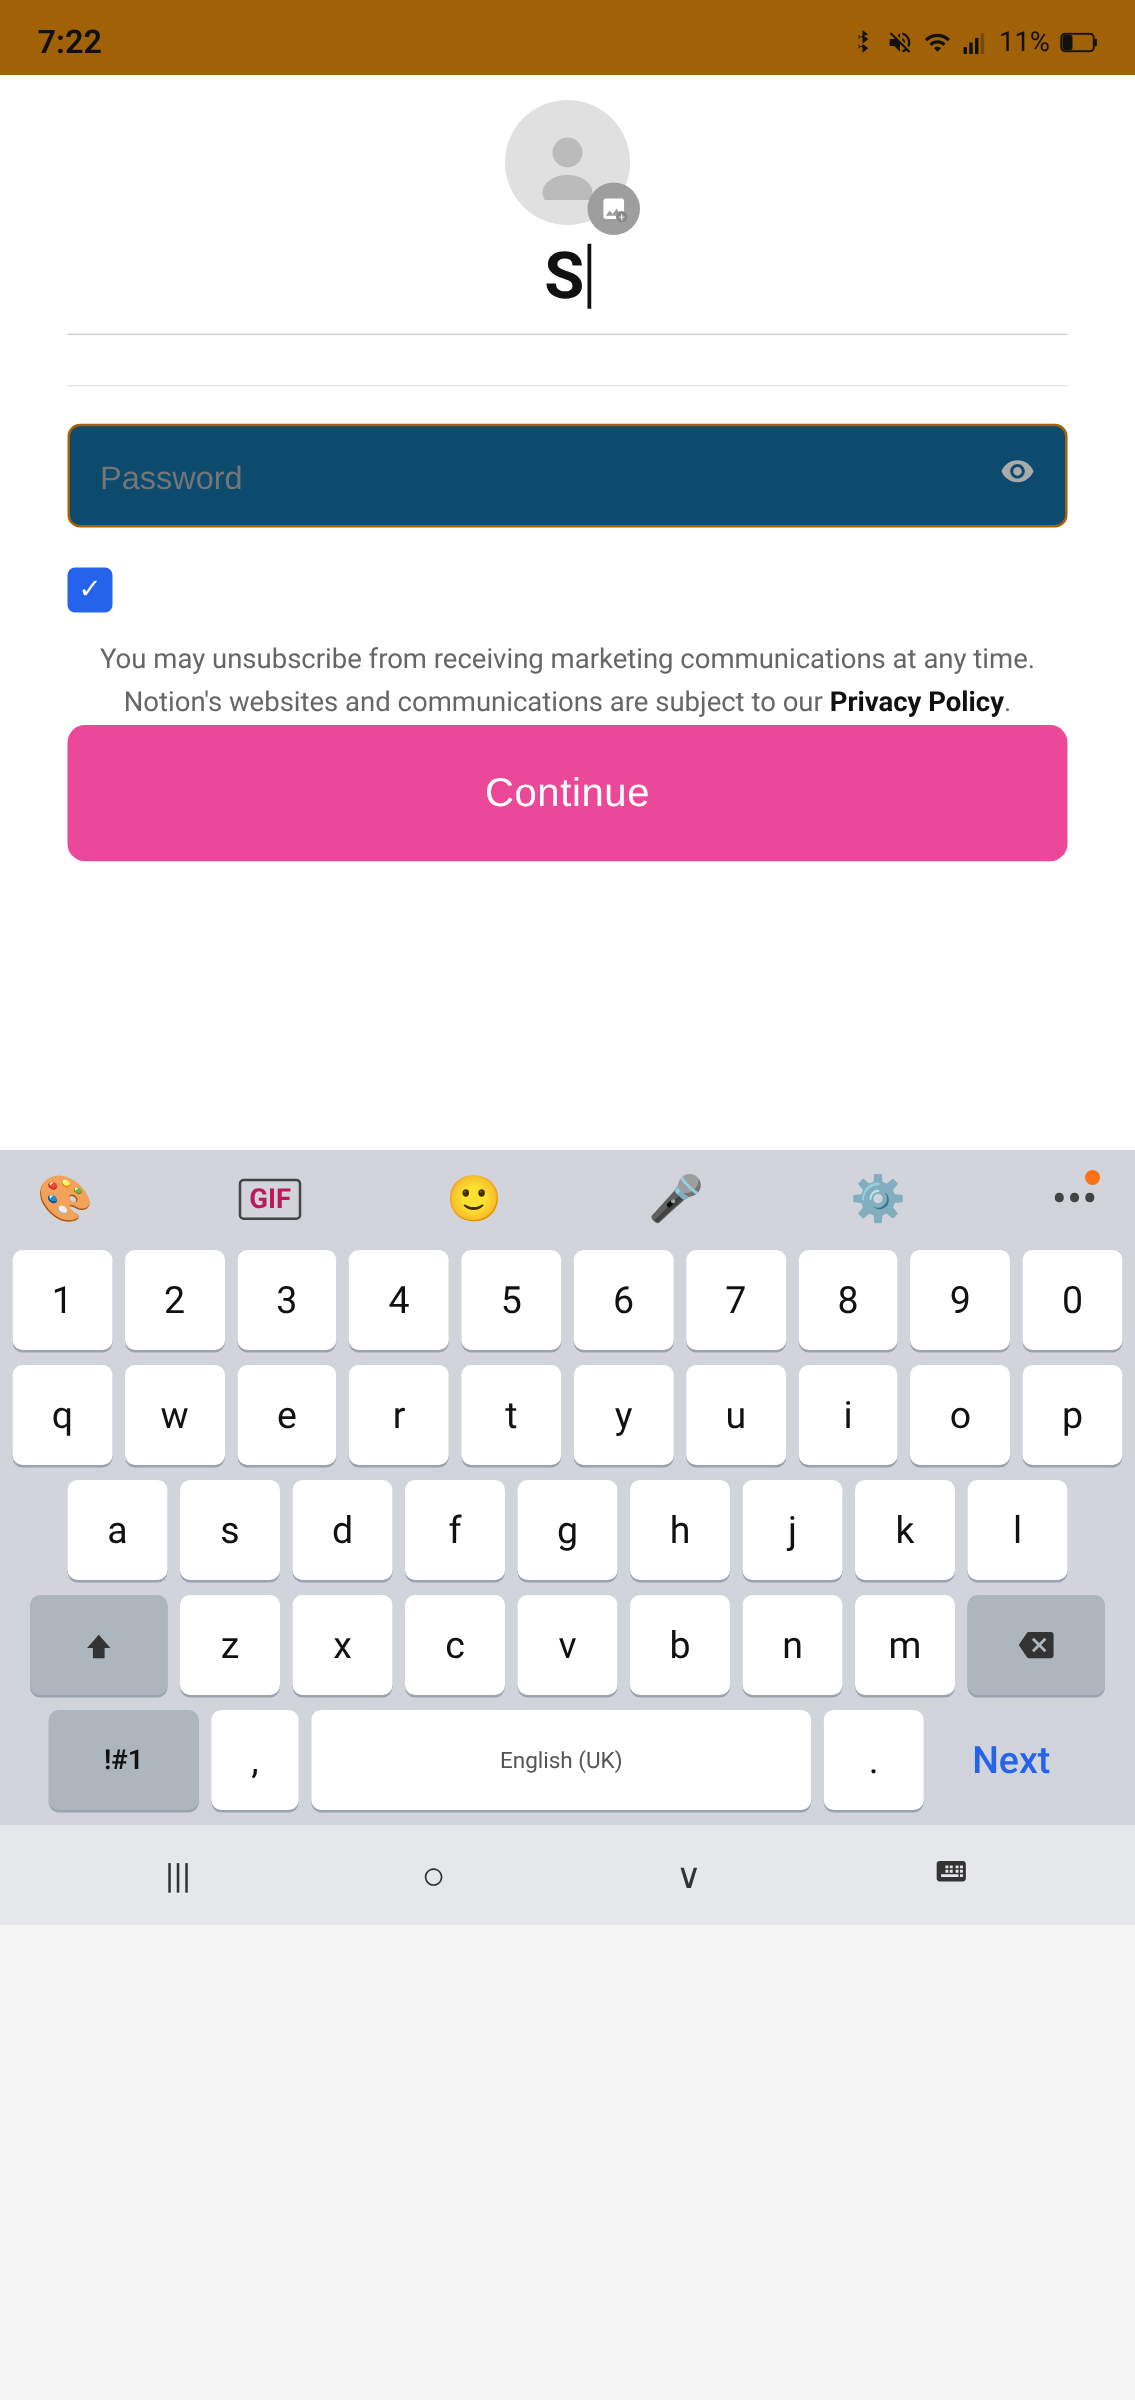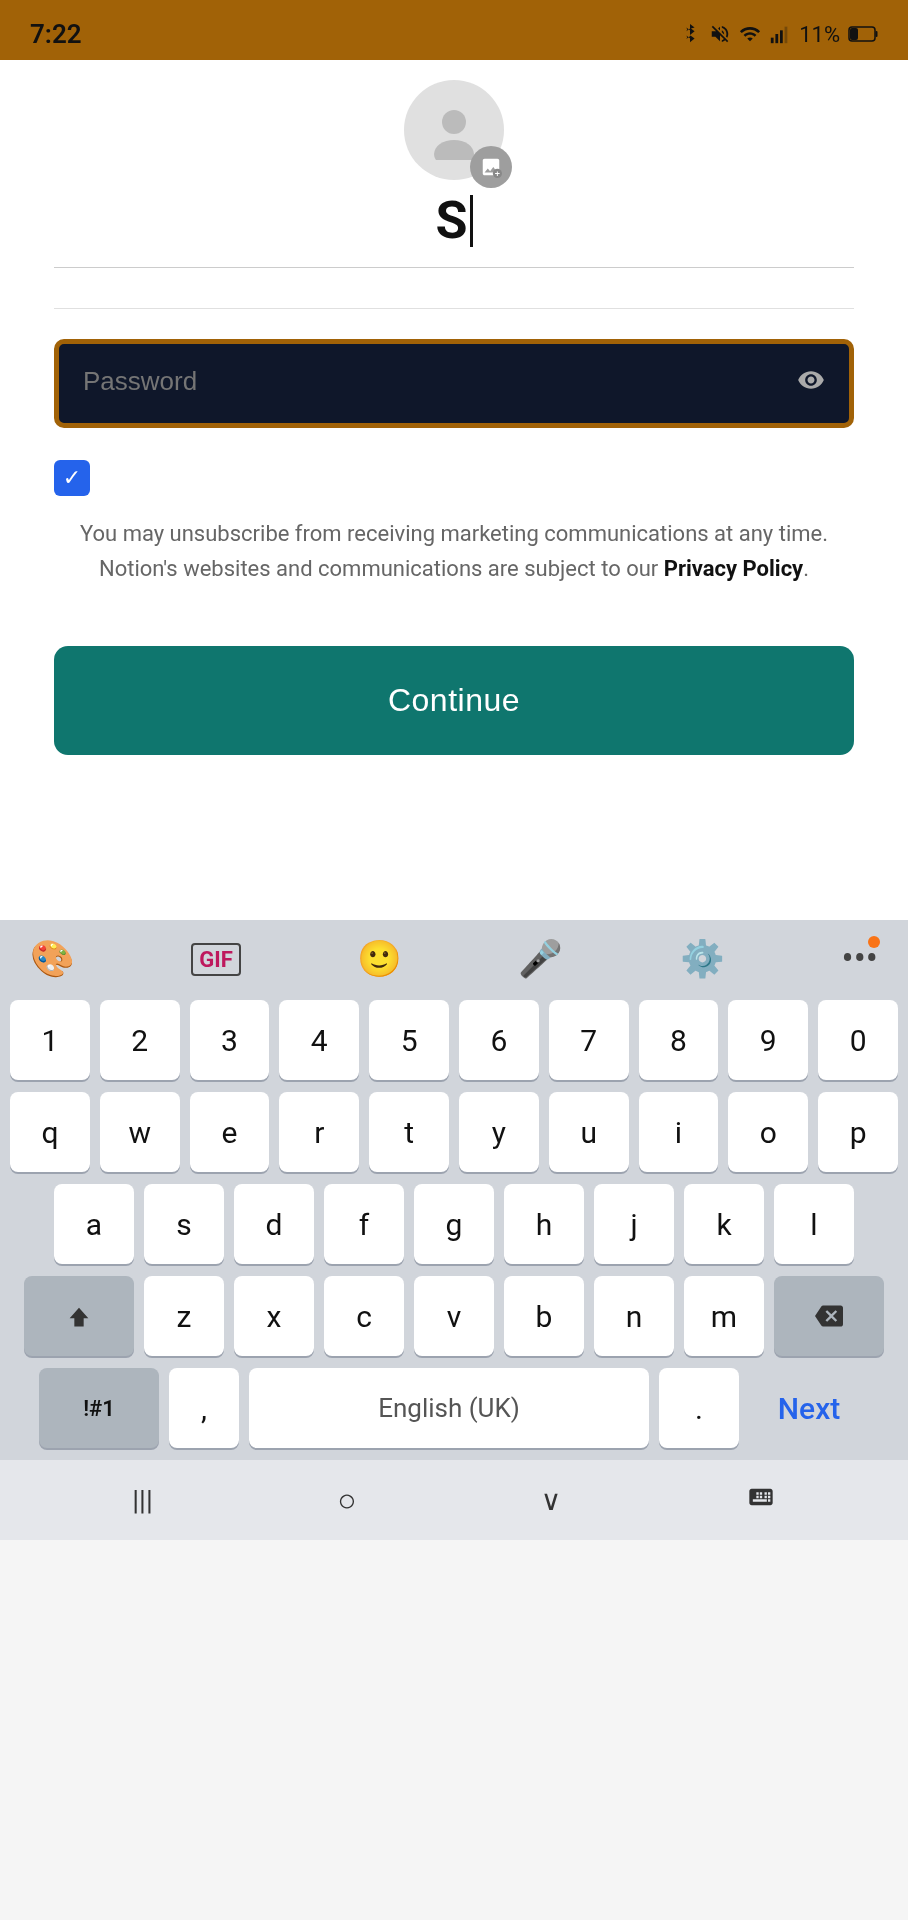--- a/index.html
+++ b/index.html
@@ -100,25 +100,25 @@
     
     .password-label {
       font-size: 26px;
       color: #111;
       margin-bottom: 16px;
       font-weight: 400;
     }
 
     .password-field-wrapper {
       display: flex;
-      align-items: flex-start;
-      border: 5px solid #a16207;
+      align-items: flex-end;
+      border: 2px solid #a16207;
       border-radius: 10px;
       padding: 22px 24px;
-      background: #0f172a;
+      background: #0c4a6e;
       margin-bottom: 30px;
     }
 
     .password-field {
       flex: 1;
       font-size: 26px;
       color: #999;
       border: none;
       outline: none;
       background: transparent;
@@ -162,35 +162,34 @@
       color: #333;
       line-height: 1.4;
     }
 
     
     .marketing-text {
       font-size: 22px;
       color: #666;
       text-align: center;
       line-height: 1.6;
-      margin-bottom: 60px;
       padding: 0 10px;
     }
 
     .marketing-text a {
       color: #111;
       font-weight: 700;
       text-decoration: none;
     }
 
     
     .continue-btn {
       width: 100%;
       padding: 36px;
-      background: #0f766e;
+      background: #ec4899;
       border: none;
       border-radius: 14px;
       font-size: 32px;
       color: #fff;
       font-weight: 500;
       cursor: pointer;
       letter-spacing: 0.5px;
     }
 
     
@@ -593,21 +592,21 @@
   </div>
 
   <div class="keys-row" style="padding-bottom: 12px;">
     <div class="key key-dark key-special">
       <span style="font-size:22px; font-weight:600;">!#1</span>
     </div>
     <div class="key" style="max-width:70px;">
       <span>,</span>
     </div>
     <div class="key key-space">
-      <span style="font-size:26px; color:#555;">English (UK)</span>
+      <span style="font-size:18px; color:#555;">English (UK)</span>
     </div>
     <div class="key key-period">
       <span>.</span>
     </div>
     <div class="key key-next">
       <span>Next</span>
     </div>
   </div>
 
 </div>

